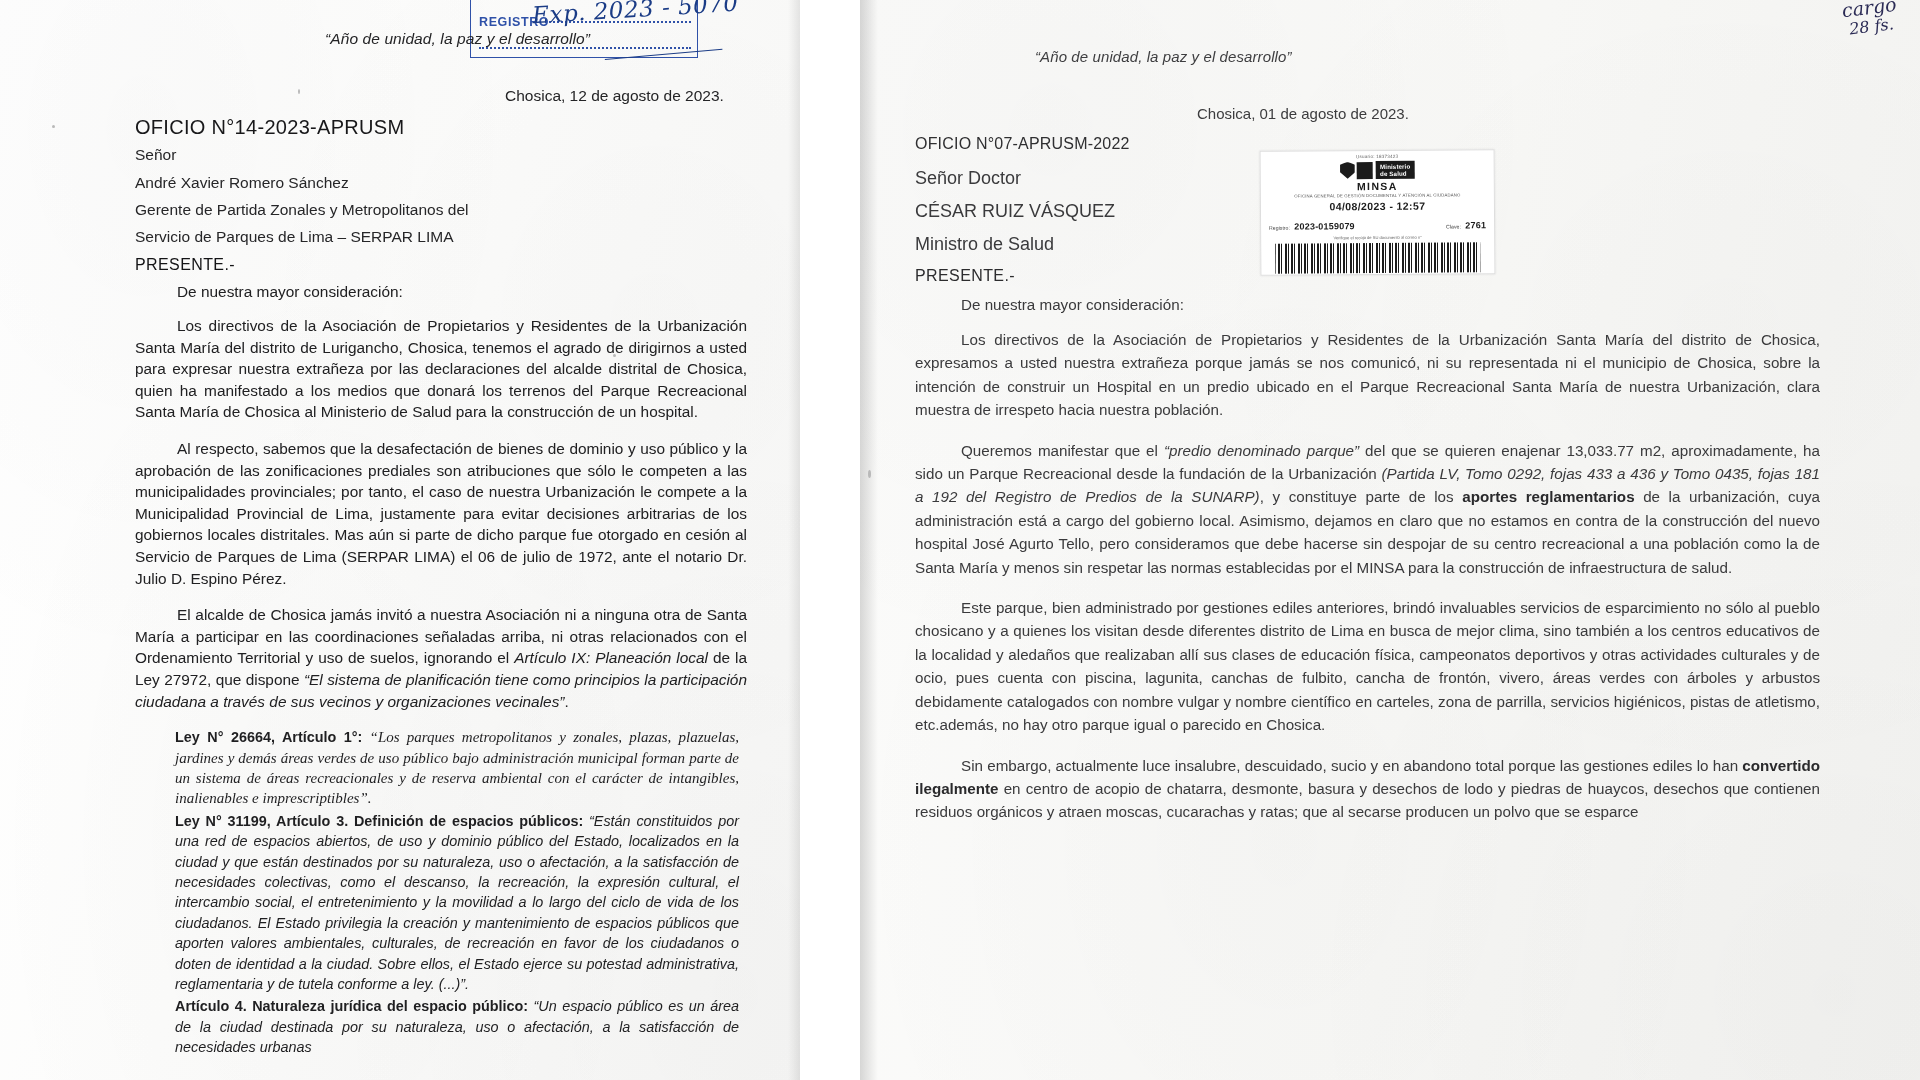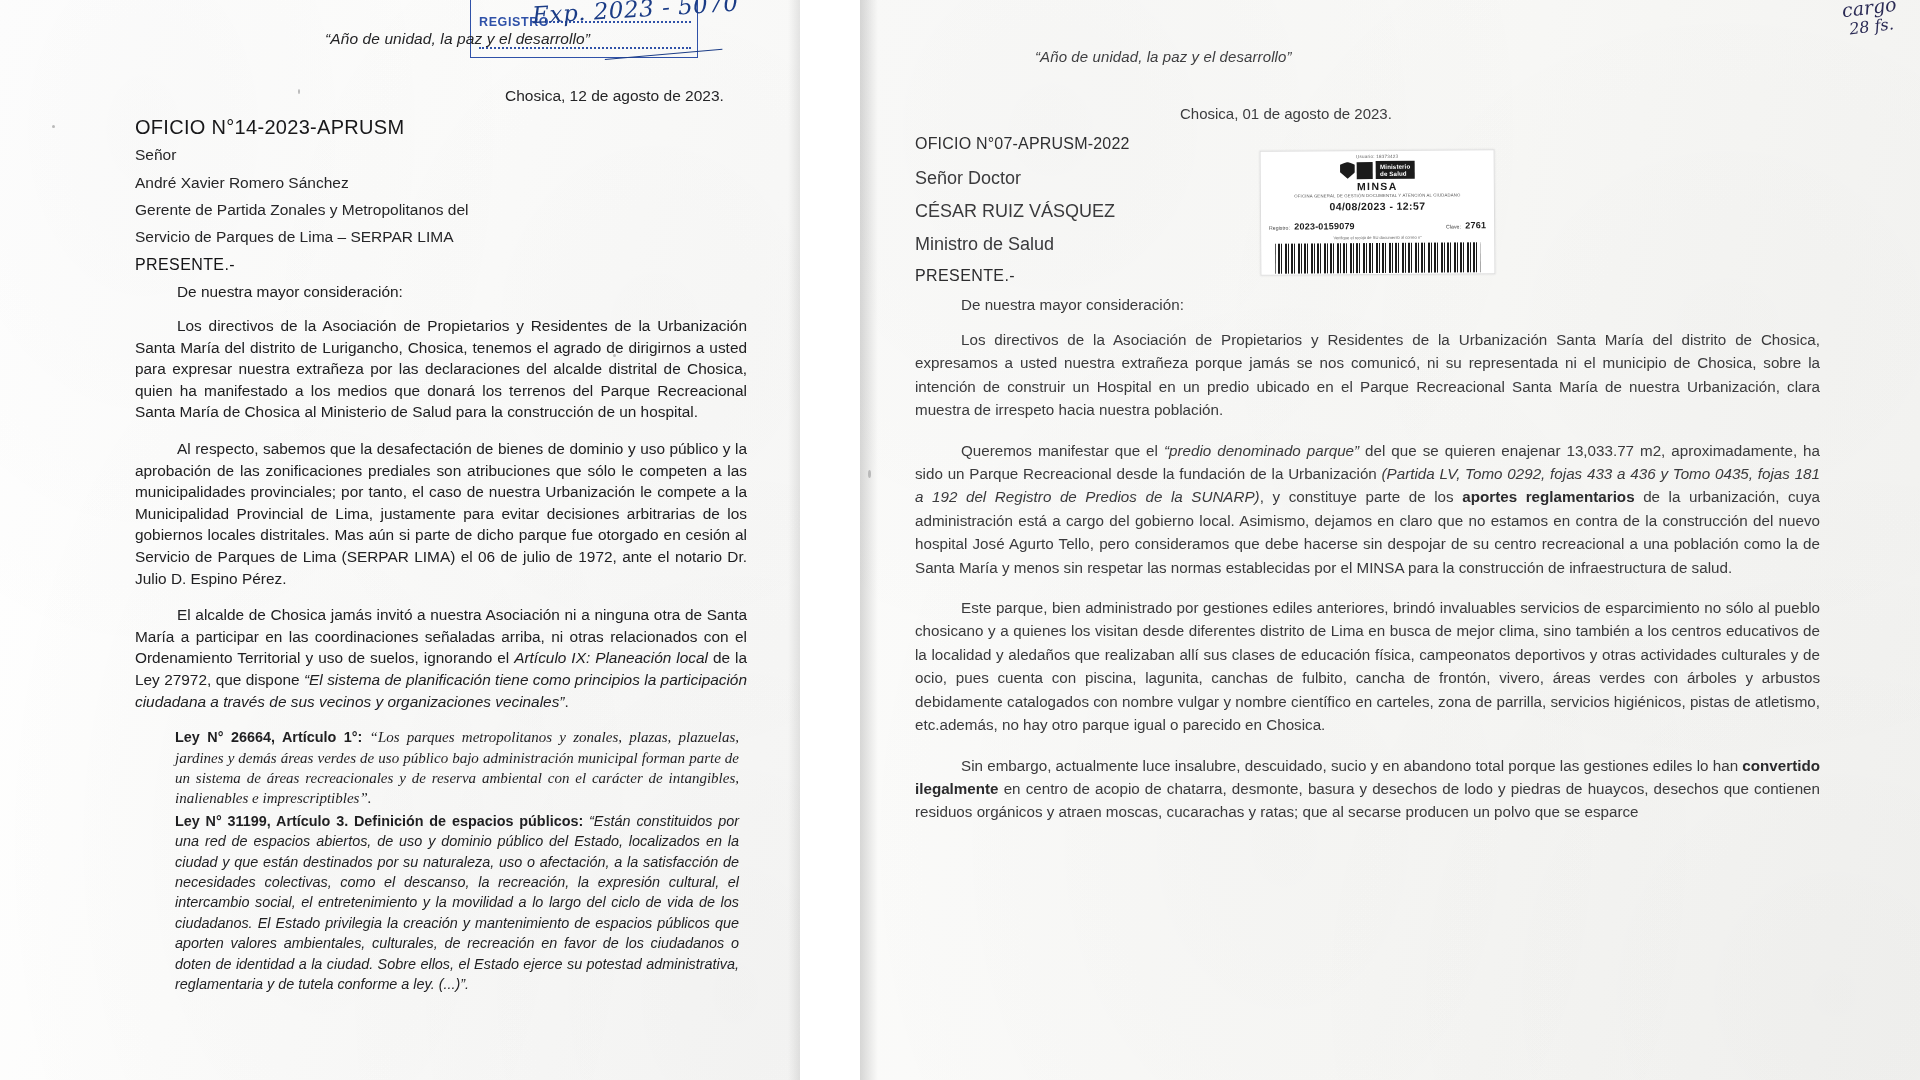--- a/index.html
+++ b/index.html
@@ -79,21 +79,21 @@
   }
   .L .ley .lbl{font-weight:bold;font-style:normal;}
   .L .ley .q{font-style:italic;}
   .L .ley.serif .q{font-family:"Liberation Serif", serif;font-style:italic;font-size:15px;}
   .it{font-style:italic;}
   .bd{font-weight:bold;}
 
   
   .R{color:#3a3a3c;}
   .R .lema{font-size:15px;color:#3e3e40;}
-  .R .fecha{font-size:15px;color:#3c3c3e;}
+  .R .fecha{font-size:15px;color:#3c3c3e;margin-left:17px;}
   .R .oficio{font-size:16px;color:#2f2f31;letter-spacing:.2px;}
   .R .dest{font-size:18px;color:#3a3a3c;}
   .R .presente{font-size:16px;color:#2c2c2e;letter-spacing:.4px;}
   .R p.par{
     font-size:15.2px;line-height:23.4px;text-align:justify;
     margin:0 0 17px 0;color:#3a3a3c;text-indent:46px;
   }
   .R .saludo{font-size:15.2px;color:#3a3a3c;margin:0 0 15px 0;text-indent:46px;}
   .R .bd{font-weight:bold;color:#2a2a2c;}
 
@@ -225,20 +225,21 @@
     <div class="doc-body" style="left:135px;top:283px;width:612px;">
       <p class="saludo">De nuestra mayor consideración:</p>
       <p class="par">Los directivos de la Asociación de Propietarios y Residentes de la Urbanización Santa María del distrito de Lurigancho, Chosica, tenemos el agrado de dirigirnos a usted para expresar nuestra extrañeza por las declaraciones del alcalde distrital de Chosica, quien ha manifestado a los medios que donará los terrenos del Parque Recreacional Santa María de Chosica al Ministerio de Salud para la construcción de un hospital.</p>
       <p class="par">Al respecto, sabemos que la desafectación de bienes de dominio y uso público y la aprobación de las zonificaciones prediales son atribuciones que sólo le competen a las municipalidades provinciales; por tanto, el caso de nuestra Urbanización le compete a la Municipalidad Provincial de Lima, justamente para evitar decisiones arbitrarias de los gobiernos locales distritales. Mas aún si parte de dicho parque fue otorgado en cesión al Servicio de Parques de Lima (SERPAR LIMA) el 06 de julio de 1972, ante el notario Dr. Julio D. Espino Pérez.</p>
       <p class="par"><span>El alcalde de Chosica jamás invitó a nuestra Asociación ni a ninguna otra de Santa María a participar en las coordinaciones señaladas arriba, ni otras relacionados con el Ordenamiento Territorial y uso de suelos, ignorando el </span><span class="it">Artículo IX: Planeación local</span><span> de la Ley 27972, que dispone </span><span class="it">“El sistema de planificación tiene como principios la participación ciudadana a través de sus vecinos y organizaciones vecinales”</span><span>.</span></p>
 
       <p class="ley serif"><span class="lbl">Ley N° 26664, Artículo 1°:</span><span class="q"> “Los parques metropolitanos y zonales, plazas, plazuelas, jardines y demás áreas verdes de uso público bajo administración municipal forman parte de un sistema de áreas recreacionales y de reserva ambiental con el carácter de intangibles, inalienables e imprescriptibles”.</span></p>
 
       <p class="ley"><span class="lbl">Ley N° 31199, Artículo 3. Definición de espacios públicos:</span><span class="q"> “Están constituidos por una red de espacios abiertos, de uso y dominio público del Estado, localizados en la ciudad y que están destinados por su naturaleza, uso o afectación, a la satisfacción de necesidades colectivas, como el descanso, la recreación, la expresión cultural, el intercambio social, el entretenimiento y la movilidad a lo largo del ciclo de vida de los ciudadanos. El Estado privilegia la creación y mantenimiento de espacios públicos que aporten valores ambientales, culturales, de recreación en favor de los ciudadanos o doten de identidad a la ciudad. Sobre ellos, el Estado ejerce su potestad administrativa, reglamentaria y de tutela conforme a ley. (...)”.</span></p>
 
+      <p class="ley"><span class="lbl">Artículo 4. Naturaleza jurídica del espacio público:</span><span class="q"> “Un espacio público es un área de la ciudad destinada por su naturaleza, uso o afectación, a la satisfacción de necesidades urbanas</span></p>
     </div>
 
     <div class="speck" style="left:52px;top:125px;width:3px;height:3px;"></div>
     <div class="speck" style="left:298px;top:89px;width:2px;height:5px;"></div>
     <div class="speck" style="left:613px;top:354px;width:3px;height:3px;"></div>
   </div>
 
   <div class="gutter"></div>
 
   <div class="page page-right R">

